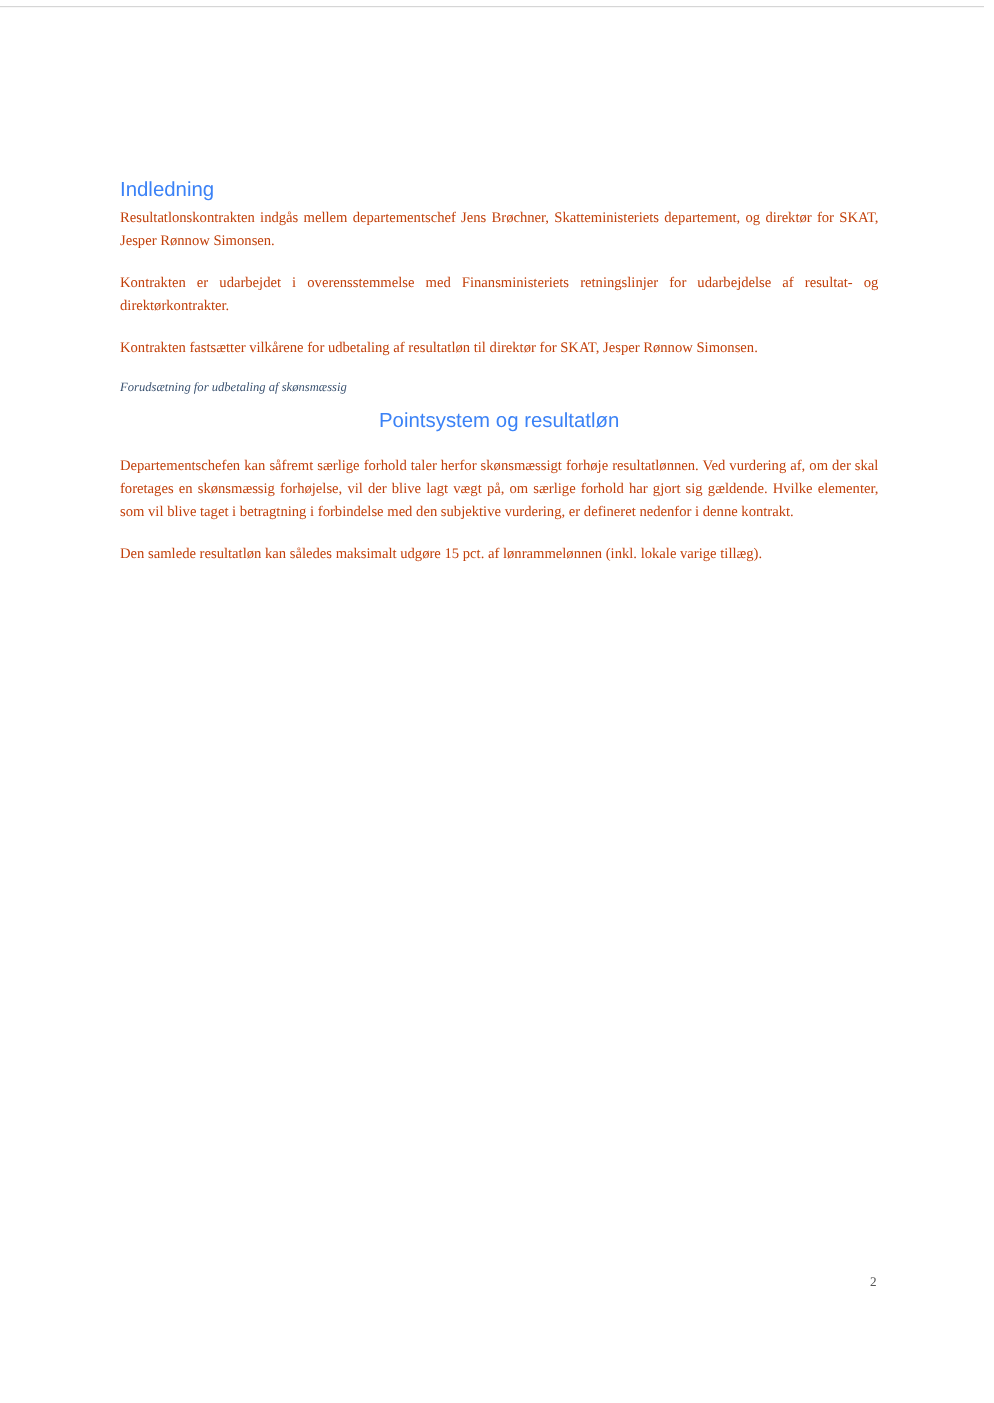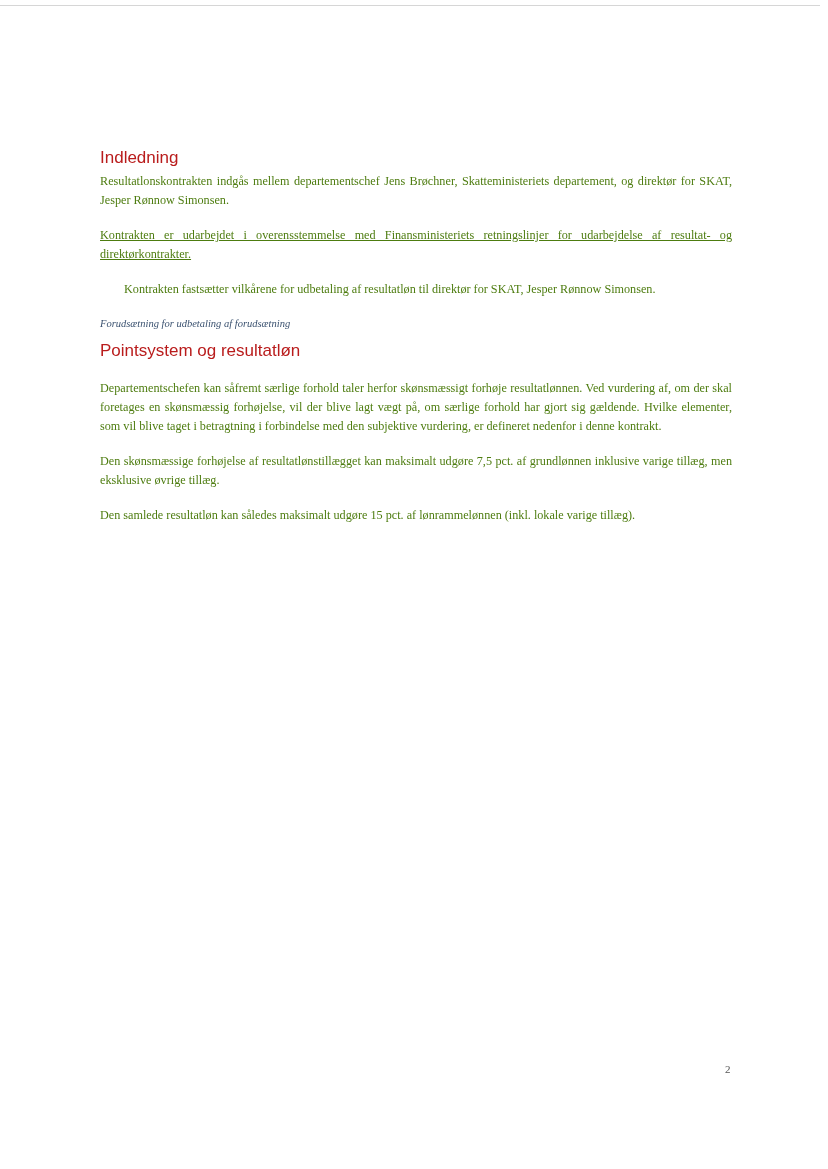--- a/index.html
+++ b/index.html
@@ -2,28 +2,28 @@
 <html><head>
   <meta charset="utf-8">
   <style>
     html, body { margin: 0; padding: 0; background: #ffffff; }
     body { width: 828px; height: 1169px; position: relative; overflow: hidden; }
     .top-rule { position: absolute; left: 0; top: 5px; width: 820px; height: 1px; background: #d6d6d6; }
     .page { position: absolute; left: 100px; top: 146px; width: 632px; }
     h2.heading {
       font-family: "Liberation Sans", sans-serif;
       font-weight: normal;
-      color: #b91c1c;
+      color: #3b82f6;
       font-size: 17px;
       margin: 0;
       line-height: 24px;
     }
     .p {
       font-family: "Liberation Serif", serif;
-      color: #4d7c0f;
+      color: #c2410c;
       font-size: 12.2px;
       line-height: 19px;
       text-align: justify;
       margin: 0;
     }
     .sub {
       font-family: "Liberation Serif", serif;
       font-style: italic;
       color: #3b5270;
       font-size: 10.5px;
@@ -39,23 +39,22 @@
     }
   </style>
 </head>
 <body>
 
 <div class="top-rule"></div>
 
 <div class="page">
   <h2 class="heading">Indledning</h2>
   <p class="p" style="margin-top:2px;">Resultatlonskontrakten indgås mellem departementschef Jens Brøchner, Skatteministeriets departement, og direktør for SKAT, Jesper Rønnow Simonsen.</p>
-  <p class="p" style="margin-top:16px;text-decoration:underline;">Kontrakten er udarbejdet i overensstemmelse med Finansministeriets retningslinjer for udarbejdelse af resultat- og direktørkontrakter.</p>
-  <p class="p" style="margin-top:16px;margin-left:24px;">Kontrakten fastsætter vilkårene for udbetaling af resultatløn til direktør for SKAT, Jesper Rønnow Simonsen.</p>
-  <p class="sub" style="margin-top:17px;">Forudsætning for udbetaling af forudsætning</p>
+  <p class="p" style="margin-top:16px;">Kontrakten er udarbejdet i overensstemmelse med Finansministeriets retningslinjer for udarbejdelse af resultat- og direktørkontrakter.</p>
+  <p class="p" style="margin-top:16px;">Kontrakten fastsætter vilkårene for udbetaling af resultatløn til direktør for SKAT, Jesper Rønnow Simonsen.</p>
+  <p class="sub" style="margin-top:17px;">Forudsætning for udbetaling af skønsmæssig</p>
 
-  <h2 class="heading" style="margin-top:8px;">Pointsystem og resultatløn</h2>
+  <h2 class="heading" style="margin-top:8px;text-align:center;">Pointsystem og resultatløn</h2>
   <p class="p" style="margin-top:16px;">Departementschefen kan såfremt særlige forhold taler herfor skønsmæssigt forhøje resultatlønnen. Ved vurdering af, om der skal foretages en skønsmæssig forhøjelse, vil der blive lagt vægt på, om særlige forhold har gjort sig gældende. Hvilke elementer, som vil blive taget i betragtning i forbindelse med den subjektive vurdering, er defineret nedenfor i denne kontrakt.</p>
-  <p class="p" style="margin-top:16px;">Den skønsmæssige forhøjelse af resultatlønstillægget kan maksimalt udgøre 7,5 pct. af grundlønnen inklusive varige tillæg, men eksklusive øvrige tillæg.</p>
   <p class="p" style="margin-top:16px;">Den samlede resultatløn kan således maksimalt udgøre 15 pct. af lønrammelønnen (inkl. lokale varige tillæg).</p>
 </div>
 
 <div class="page-number">2</div>
 
 </body></html>

